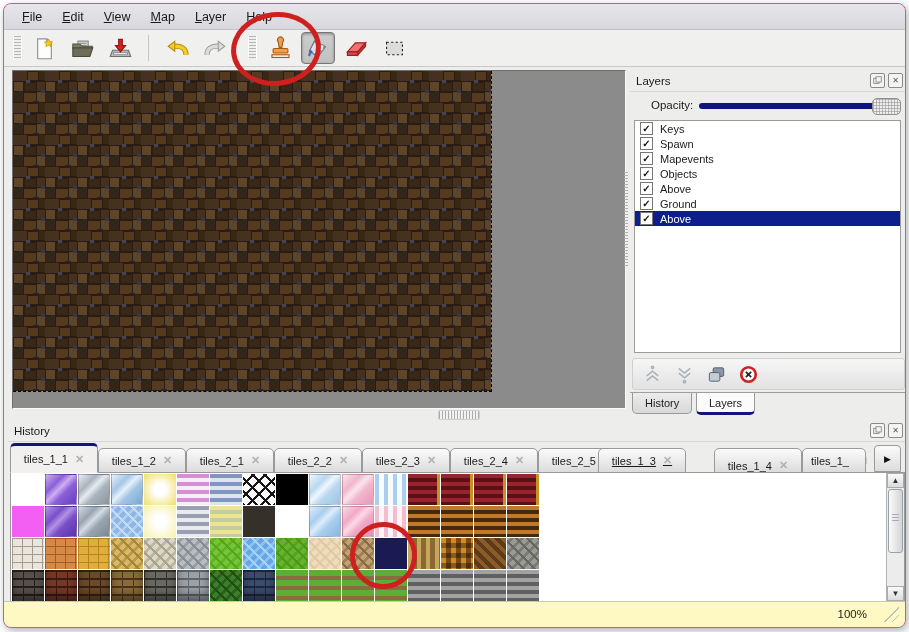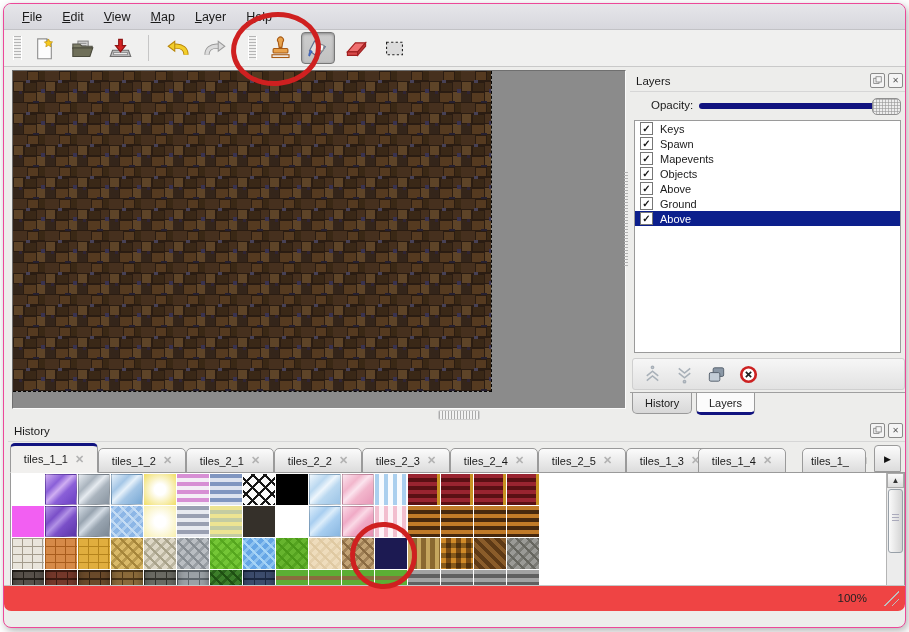--- a/index.html
+++ b/index.html
@@ -85,21 +85,21 @@
   .tile{width:32px;height:31px;box-sizing:border-box;}
   .vscroll{position:absolute;right:0;top:0;bottom:0;width:17px;background:#ececec;border-left:1px solid #b4b4b4;}
   .varrow{position:absolute;left:0;right:0;height:15px;display:flex;align-items:center;justify-content:center;
       font-size:8px;color:#333;background:linear-gradient(#fafafa,#dcdcdc);border:1px solid #aaa;box-sizing:border-box;}
   .varrow.up{top:0;} .varrow.down{bottom:0;}
   .vthumb{position:absolute;left:1px;right:1px;top:16px;height:62px;border:1px solid #98a0a8;border-radius:3px;
       background:linear-gradient(90deg,#fafafa,#d4d4d4);}
   .vthumb .ridges{position:absolute;left:3px;right:3px;top:24px;height:8px;
       background:repeating-linear-gradient(180deg,#aab 0 1px,transparent 1px 3px);}
   
-  .statusbar{position:absolute;left:0;right:0;bottom:16px;height:25px;background:#ef4444;
+  .statusbar{position:absolute;left:0;right:0;bottom:0;height:25px;background:#fef9c3;
       border-top:1px solid #c6c6c6;border-radius:0 0 7px 7px;}
   .zoom-text{position:absolute;right:38px;top:6px;font-size:11.5px;color:#222;}
   .resize-grip{position:absolute;right:6px;bottom:5px;width:16px;height:16px;
       background:repeating-linear-gradient(135deg,transparent 0 2px,#bdbdbd 2px 3px,transparent 3px 5px);
       clip-path:polygon(100% 0,100% 100%,0 100%);}
   
   .anno{position:absolute;border:5px solid rgba(207,32,32,.85);border-radius:50%;pointer-events:none;z-index:50;}
   .anno1{left:231px;top:12px;width:80px;height:64px;transform:rotate(-6deg);}
   .anno2{left:350px;top:522px;width:57px;height:57px;transform:rotate(4deg);}
 </style>
@@ -335,25 +335,25 @@
             <span class="x">✕</span>
           </span>
           <span class="ts-tab" style="left: 440px;">
             <span>tiles_2_4</span>
             <span class="x">✕</span>
           </span>
           <span class="ts-tab" style="left: 528px;">
             <span>tiles_2_5</span>
             <span class="x">✕</span>
           </span>
-          <span class="ts-tab" style="left: 616px;">
+          <span class="ts-tab" style="left: 588px; text-decoration: underline;">
             <span>tiles_1_3</span>
             <span class="x">✕</span>
           </span>
-          <span class="ts-tab" style="left: 688px;">
+          <span class="ts-tab" style="left: 704px; align-items: flex-end;">
             <span>tiles_1_4</span>
             <span class="x">✕</span>
           </span>
           <span class="ts-tab" style="left: 792px; width: 54px; overflow: hidden; justify-content: flex-start; padding-left: 8px;">
             <span>tiles_1_</span>
           </span>
         </div>
       <div class="palette-wrap">
         <div class="palette">
             <div class="tile"></div>

